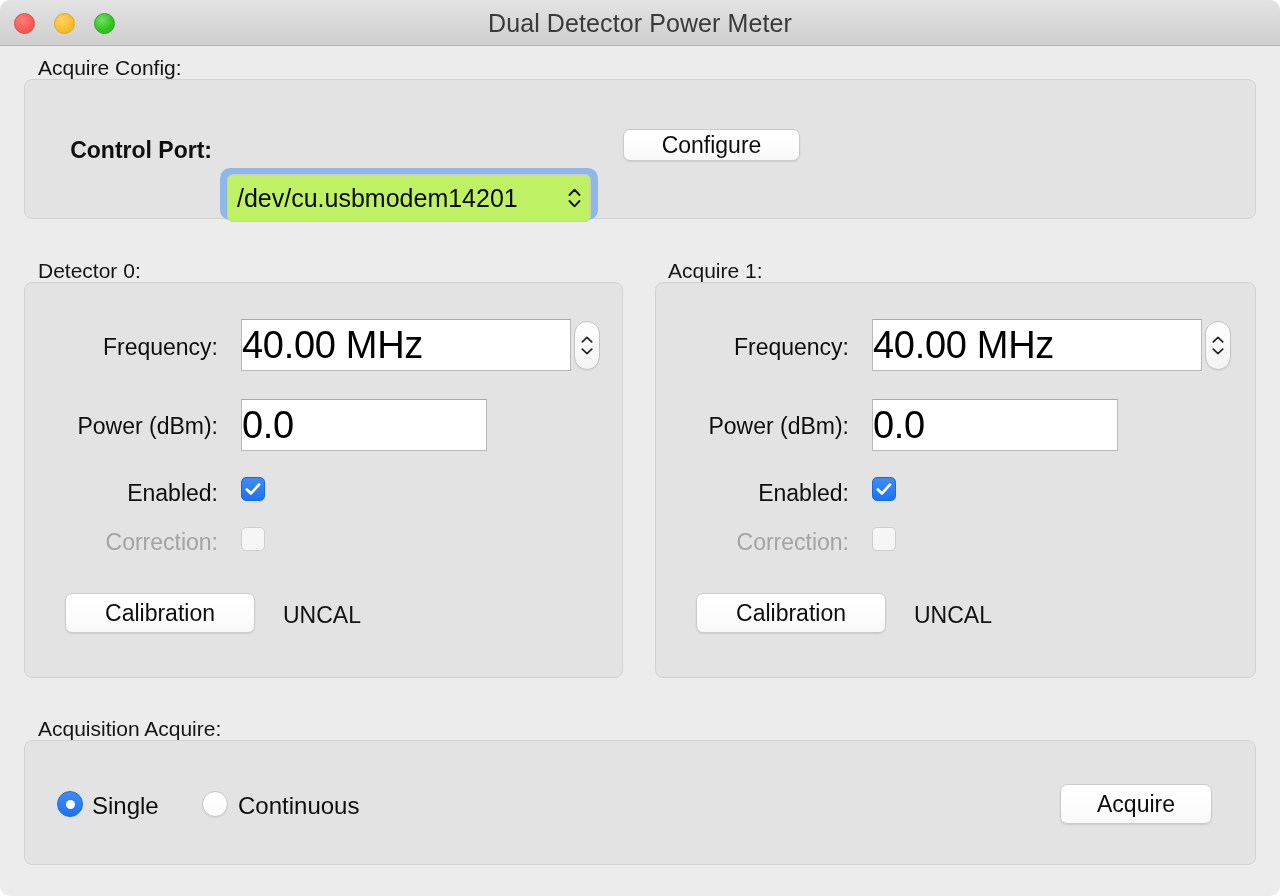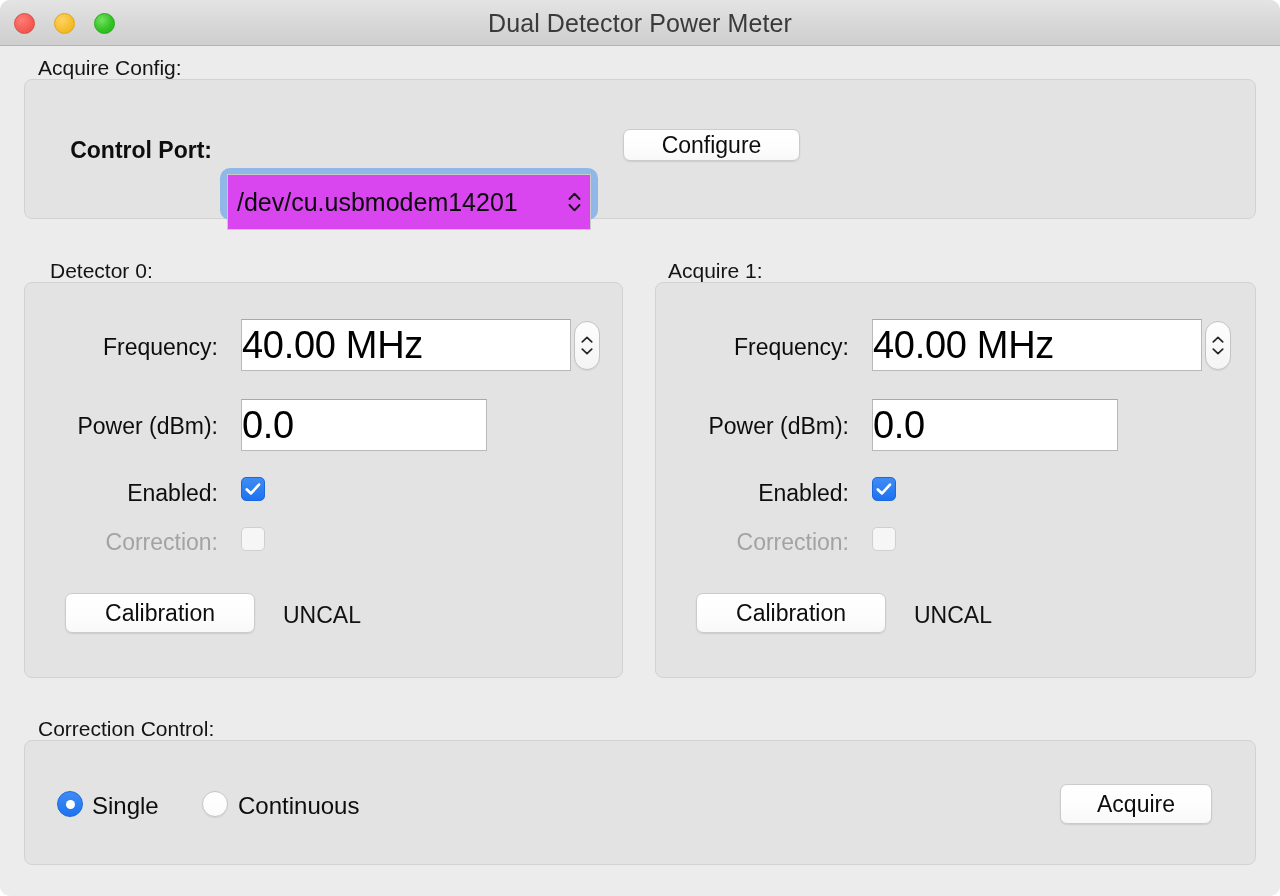--- a/index.html
+++ b/index.html
@@ -152,24 +152,24 @@
     width: 378px;
     height: 52px;
     border-radius: 10px;
     background: #8fb8e8;
     box-sizing: border-box;
   }
   #portselect {
     position: absolute;
     left: 227px; top: 128px;
     width: 364px;
-    height: 56px;
-    background: #d946ef;
+    height: 48px;
+    background: #bef264;
     border: 1px solid #c9c9c9;
-    border-radius: 0;
+    border-radius: 6px;
     box-sizing: border-box;
     display: flex;
     align-items: center;
     font-size: 25px;
     color: #0a0a0a;
     padding-left: 9px;
     overflow: hidden;
     white-space: nowrap;
   }
   #portselect .chev {
@@ -270,21 +270,21 @@
             <path d="M1.5 6.5L6.5 1.2L11.5 6.5" fill="none" stroke="#151515" stroke-width="1.9" stroke-linecap="round" stroke-linejoin="round"></path>
           </svg>
         <svg width="13" height="8" viewBox="0 0 13 8">
             <path d="M1.5 1.5L6.5 6.8L11.5 1.5" fill="none" stroke="#151515" stroke-width="1.9" stroke-linecap="round" stroke-linejoin="round"></path>
           </svg>
       </span>
     </div>
 
     <div class="btn" style="left:623px; top:83px; width:177px; height:32px;">Configure</div>
 
-    <div class="section-label" style="left:38px; top:213px;margin-left:12px;">Detector 0:</div>
+    <div class="section-label" style="left:38px; top:213px;">Detector 0:</div>
 
     <div class="groupbox" style="left:24px; top:236px; width:599px; height:396px;"></div>
 
     <div class="fieldlabel" style="left:38px; top:288px; width:180px;">Frequency:</div>
     <div class="textinput" style="left:241px; top:273px; width:330px; height:52px;">40.00 MHz</div>
     <div class="stepper" style="left:574px; top:275px;">
       <svg width="12" height="7" viewBox="0 0 12 7">
           <path d="M1.3 5.8L6 1.3L10.7 5.8" fill="none" stroke="#262626" stroke-width="1.7" stroke-linecap="round" stroke-linejoin="round"></path>
         </svg>
       <svg width="12" height="7" viewBox="0 0 12 7">
@@ -332,21 +332,21 @@
           <path d="M4.8 11.4L9 15.4L17 6.6" fill="none" stroke="#ffffff" stroke-width="2.7" stroke-linecap="round" stroke-linejoin="round"></path>
         </svg>
     </div>
 
     <div class="fieldlabel disabled" style="left:669px; top:483px; width:180px;">Correction:</div>
     <div class="checkbox unchecked" style="left:872px; top:481px;"></div>
 
     <div class="btn" style="left:696px; top:547px; width:190px; height:40px;">Calibration</div>
     <div class="statustext" style="left:914px; top:556px;">UNCAL</div>
 
-    <div class="section-label" style="left:38px; top:671px;">Correction Control:</div>
+    <div class="section-label" style="left:38px; top:671px;">Acquisition Acquire:</div>
 
     <div class="groupbox" style="left:24px; top:694px; width:1232px; height:125px;"></div>
 
     <div class="radio on" style="left:57px; top:745px;"></div>
     <div class="radiolabel" style="left:92px; top:746px;">Single</div>
 
     <div class="radio off" style="left:202px; top:745px;"></div>
     <div class="radiolabel" style="left:238px; top:746px;text-align:right;">Continuous</div>
 
     <div class="btn" style="left:1060px; top:738px; width:152px; height:40px;">Acquire</div>

